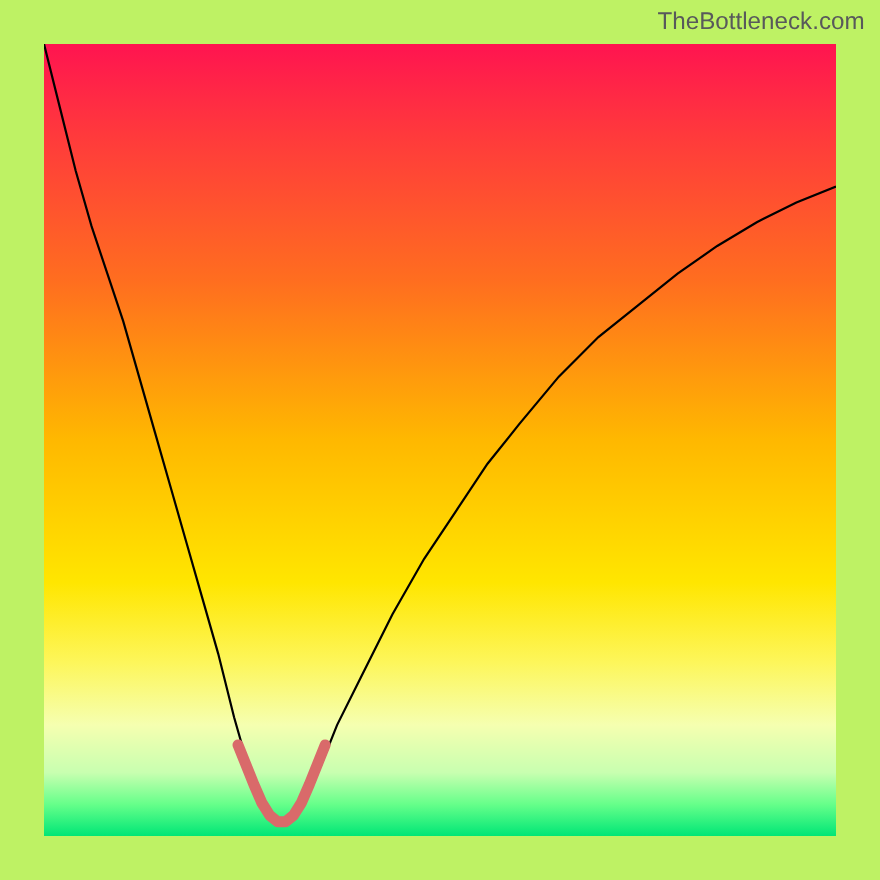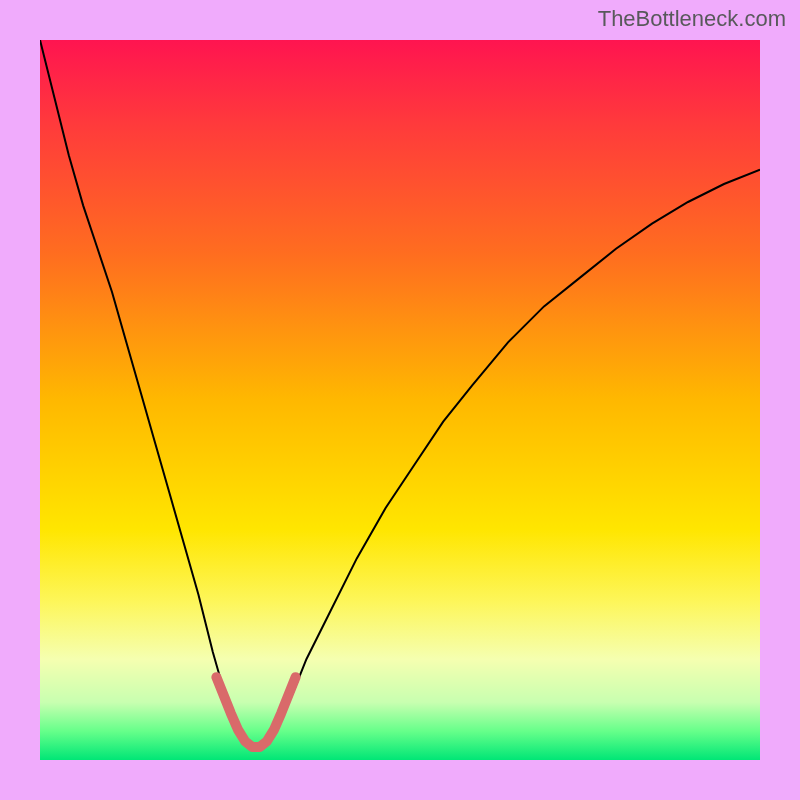--- a/index.html
+++ b/index.html
@@ -5,21 +5,21 @@
   body {
     margin: 0;
     padding: 0;
     background: #ffffff;
     font-family: Arial, sans-serif;
   }
   .chart-container {
     width: 800px;
     height: 800px;
     position: relative;
-    background: #f0abfc;
+    background: #bef264;
   }
   .watermark {
     position: absolute;
     top: 6px;
     right: 14px;
     color: #58595b;
     font-size: 22px;
     font-family: Arial, sans-serif;
     z-index: 10;
   }

